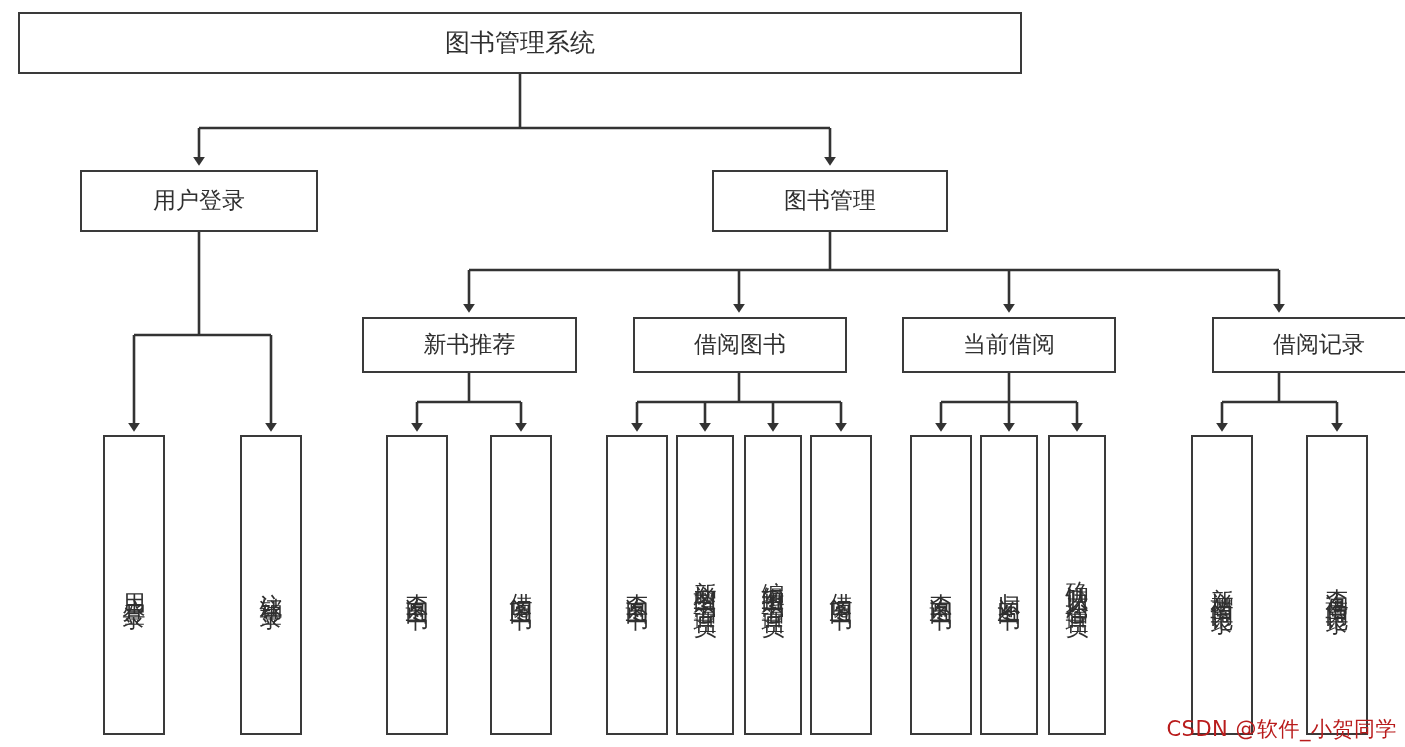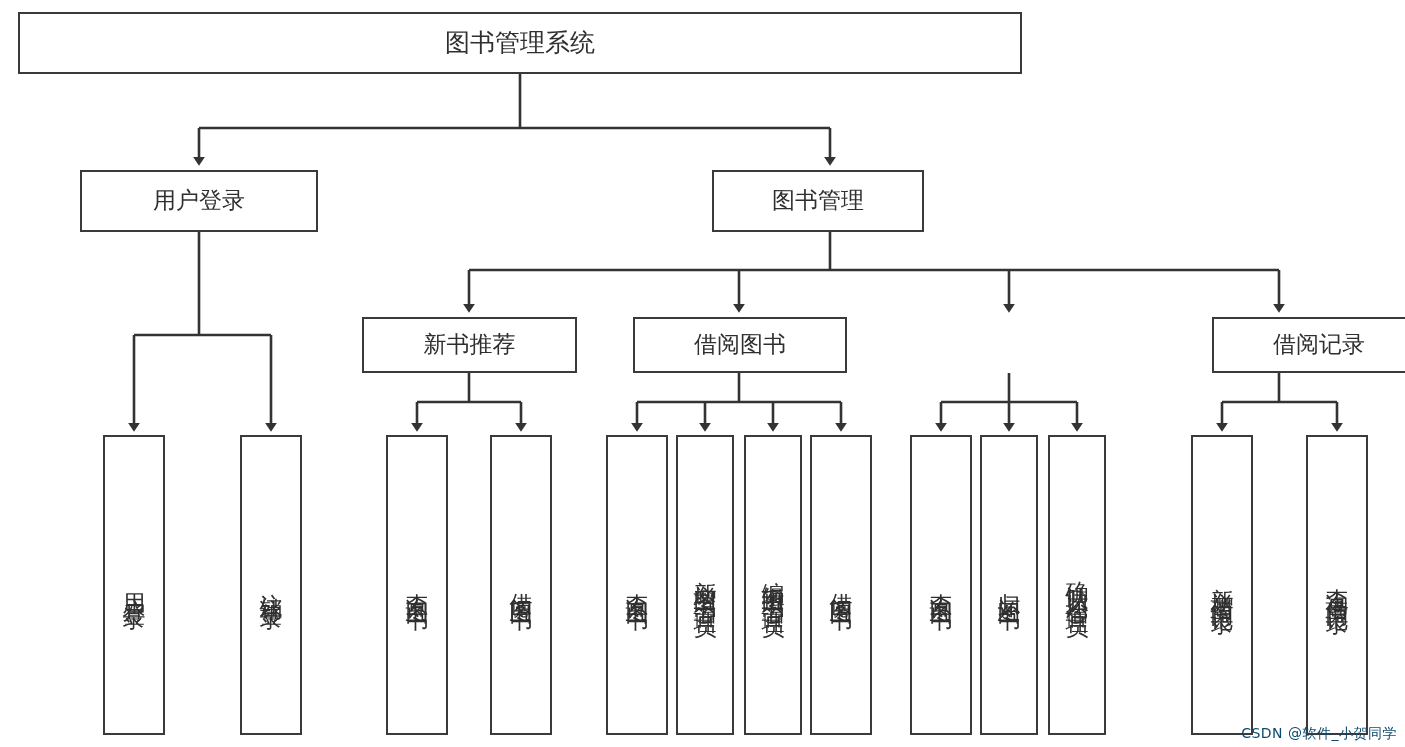--- a/index.html
+++ b/index.html
@@ -51,22 +51,22 @@
     writing-mode: vertical-rl;
     text-orientation: upright;
     letter-spacing: 5px;
     font-size: 23px;
     line-height: 1;
   }
   #watermark {
     position: absolute;
     right: 8px;
     bottom: 4px;
-    font-size: 14px;
-    color: #0c4a6e;
+    font-size: 21px;
+    color: #b91c1c;
     letter-spacing: 0.5px;
     white-space: nowrap;
   }
 </style>
 </head>
 <body>
 
 <div id="canvas">
 
   <svg id="edges" viewBox="0 0 1405 747" xmlns="http://www.w3.org/2000/svg">
@@ -121,29 +121,32 @@
     </g>
   </svg>
 
   <div class="node level0" style="left:18px; top:12px; width:1004px; height:62px;">
     <span class="node-label">图书管理系统</span>
   </div>
 
   <div class="node level1" style="left:80px; top:170px; width:238px; height:62px;">
     <span class="node-label">用户登录</span>
   </div>
-  <div class="node level1" style="left:712px; top:170px; width:212px; height:62px;">
+  <div class="node level1" style="left:712px; top:170px; width:236px; height:62px;">
     <span class="node-label">图书管理</span>
   </div>
 
   <div class="node level2" style="left:362px; top:317px; width:215px; height:56px;align-items:center;">
     <span class="node-label">新书推荐</span>
   </div>
   <div class="node level2" style="left:633px; top:317px; width:214px; height:56px;">
     <span class="node-label">借阅图书</span>
+  </div>
+  <div class="node level2" style="left:902px; top:317px; width:214px; height:56px;">
+    <span class="node-label">当前借阅</span>
   </div>
   <div class="node level2" style="left:1212px; top:317px; width:214px; height:56px;">
     <span class="node-label">借阅记录</span>
   </div>
 
   <div class="node leaf" style="left:103px; top:435px; width:62px; height:300px;">
     <span class="node-label">用户登录</span>
   </div>
   <div class="node leaf" style="left:240px; top:435px; width:62px; height:300px;">
     <span class="node-label">注销登录</span>

